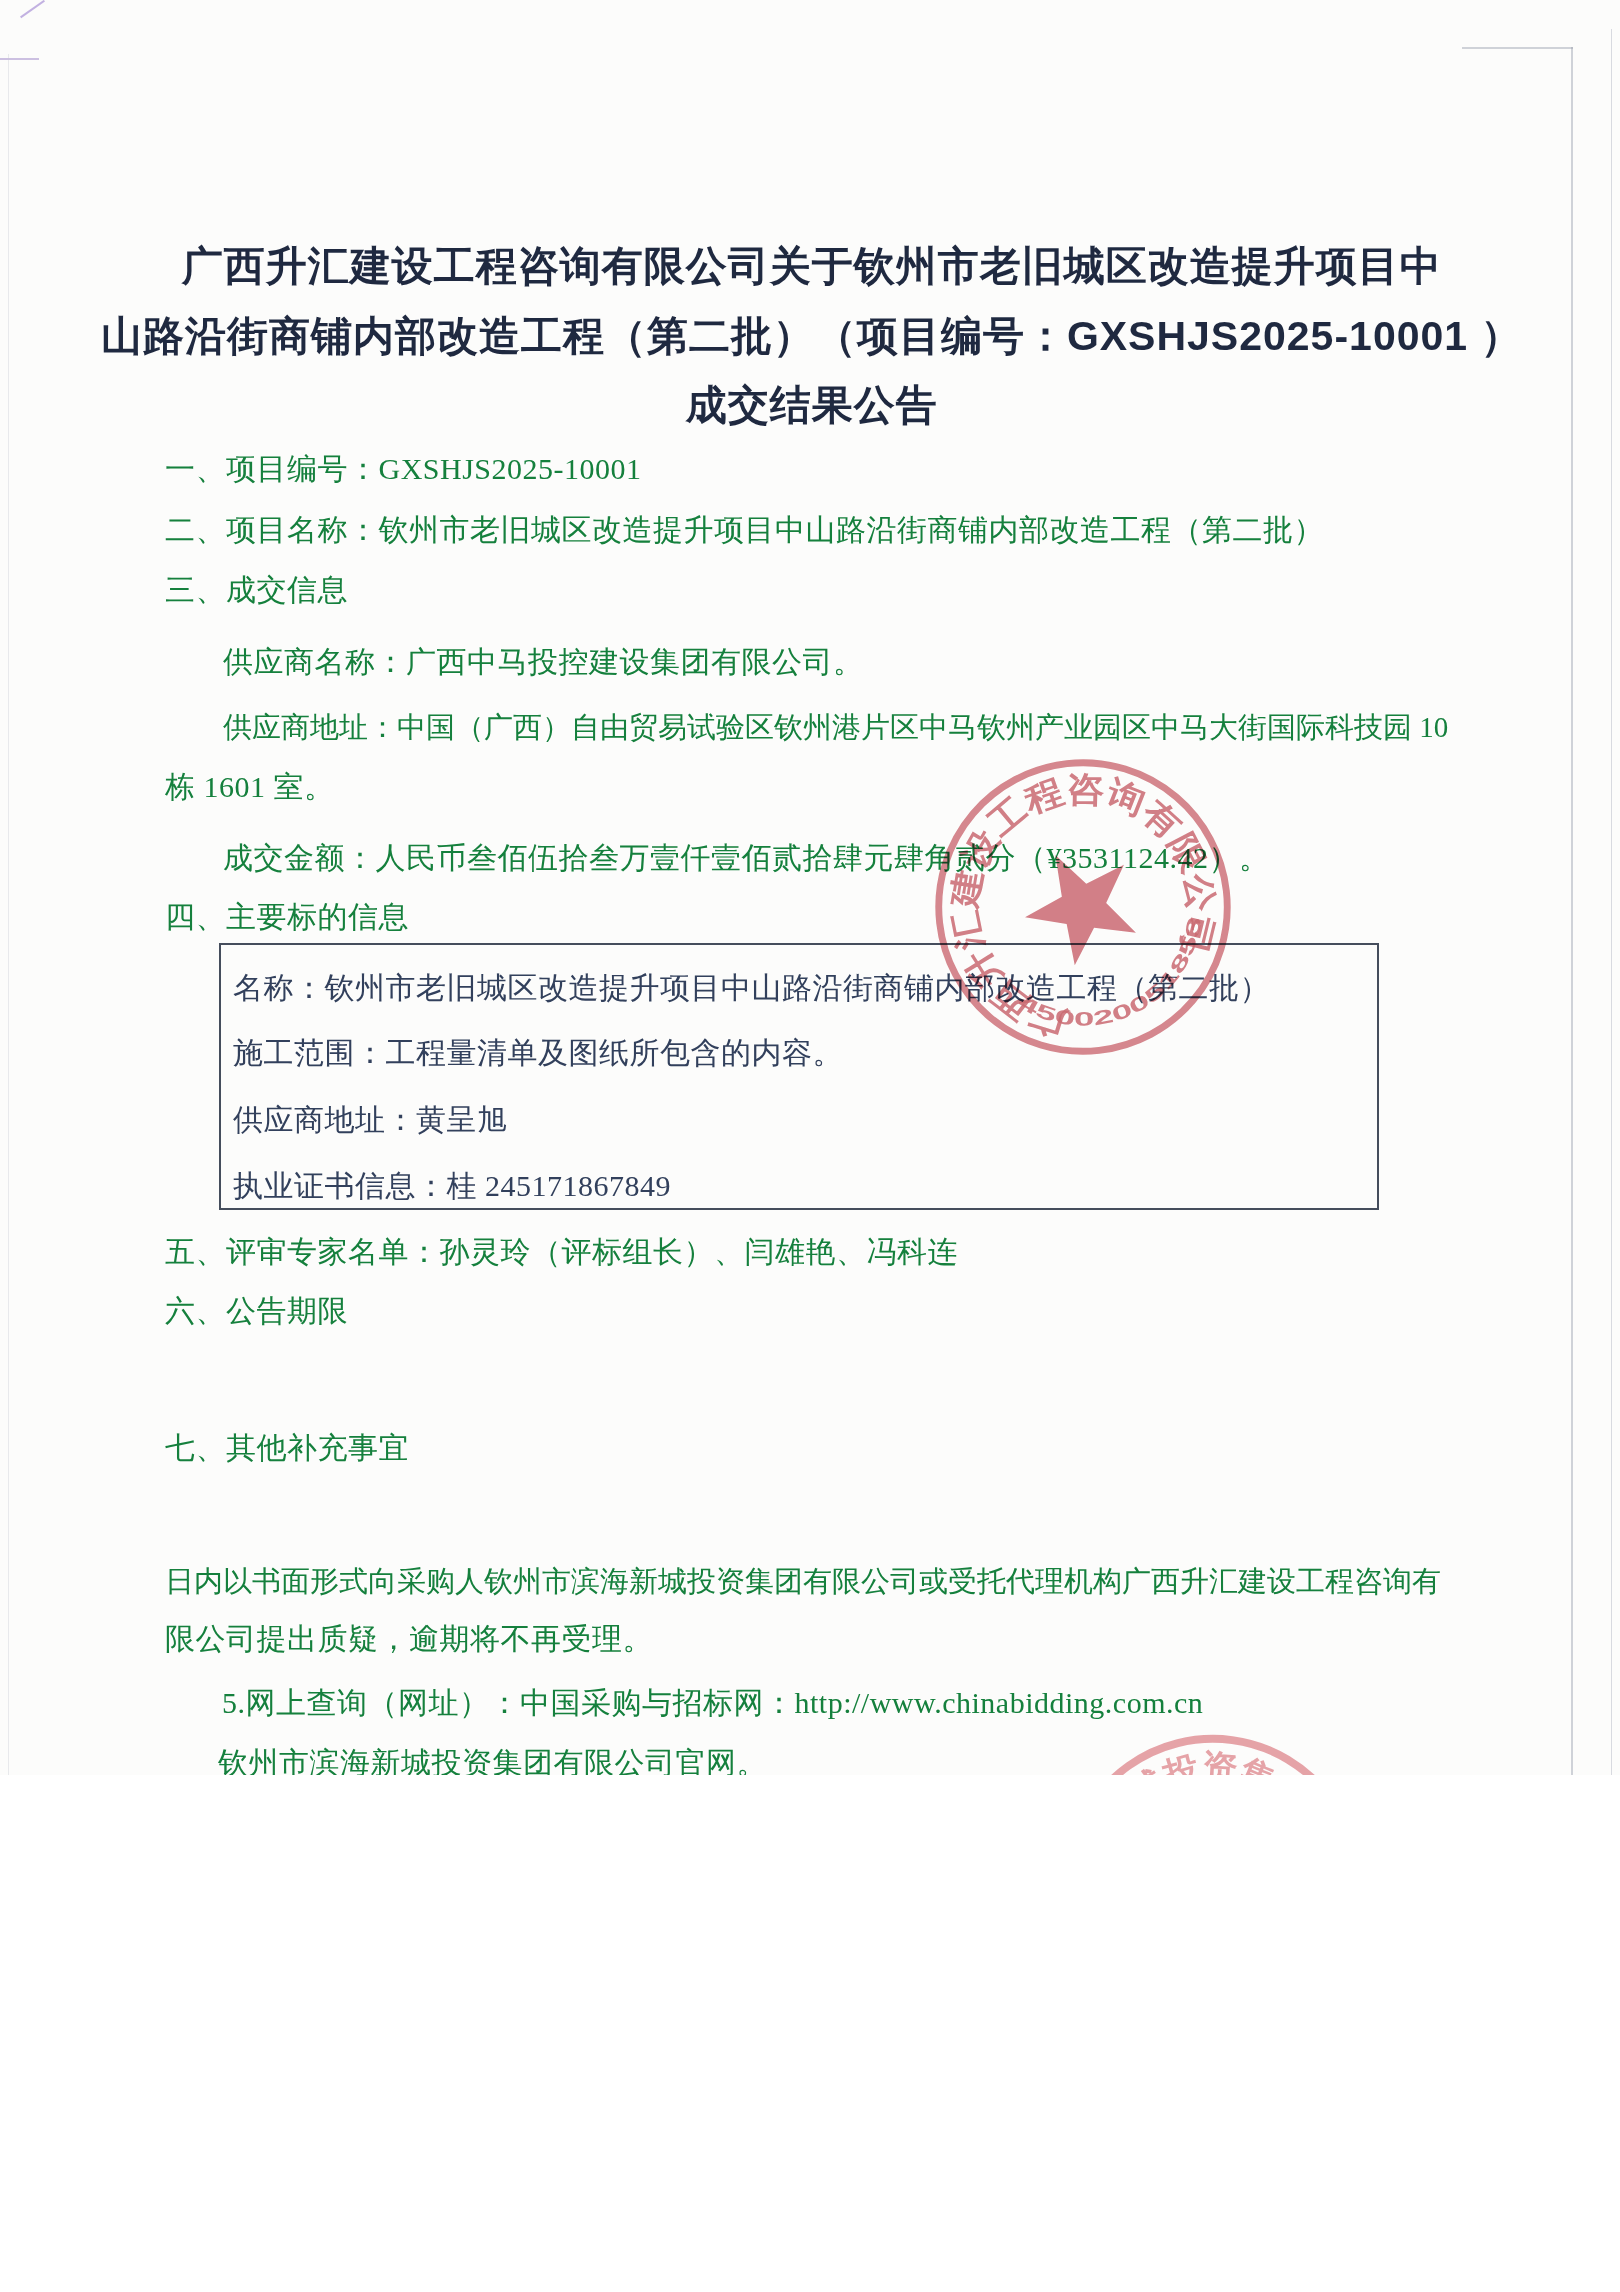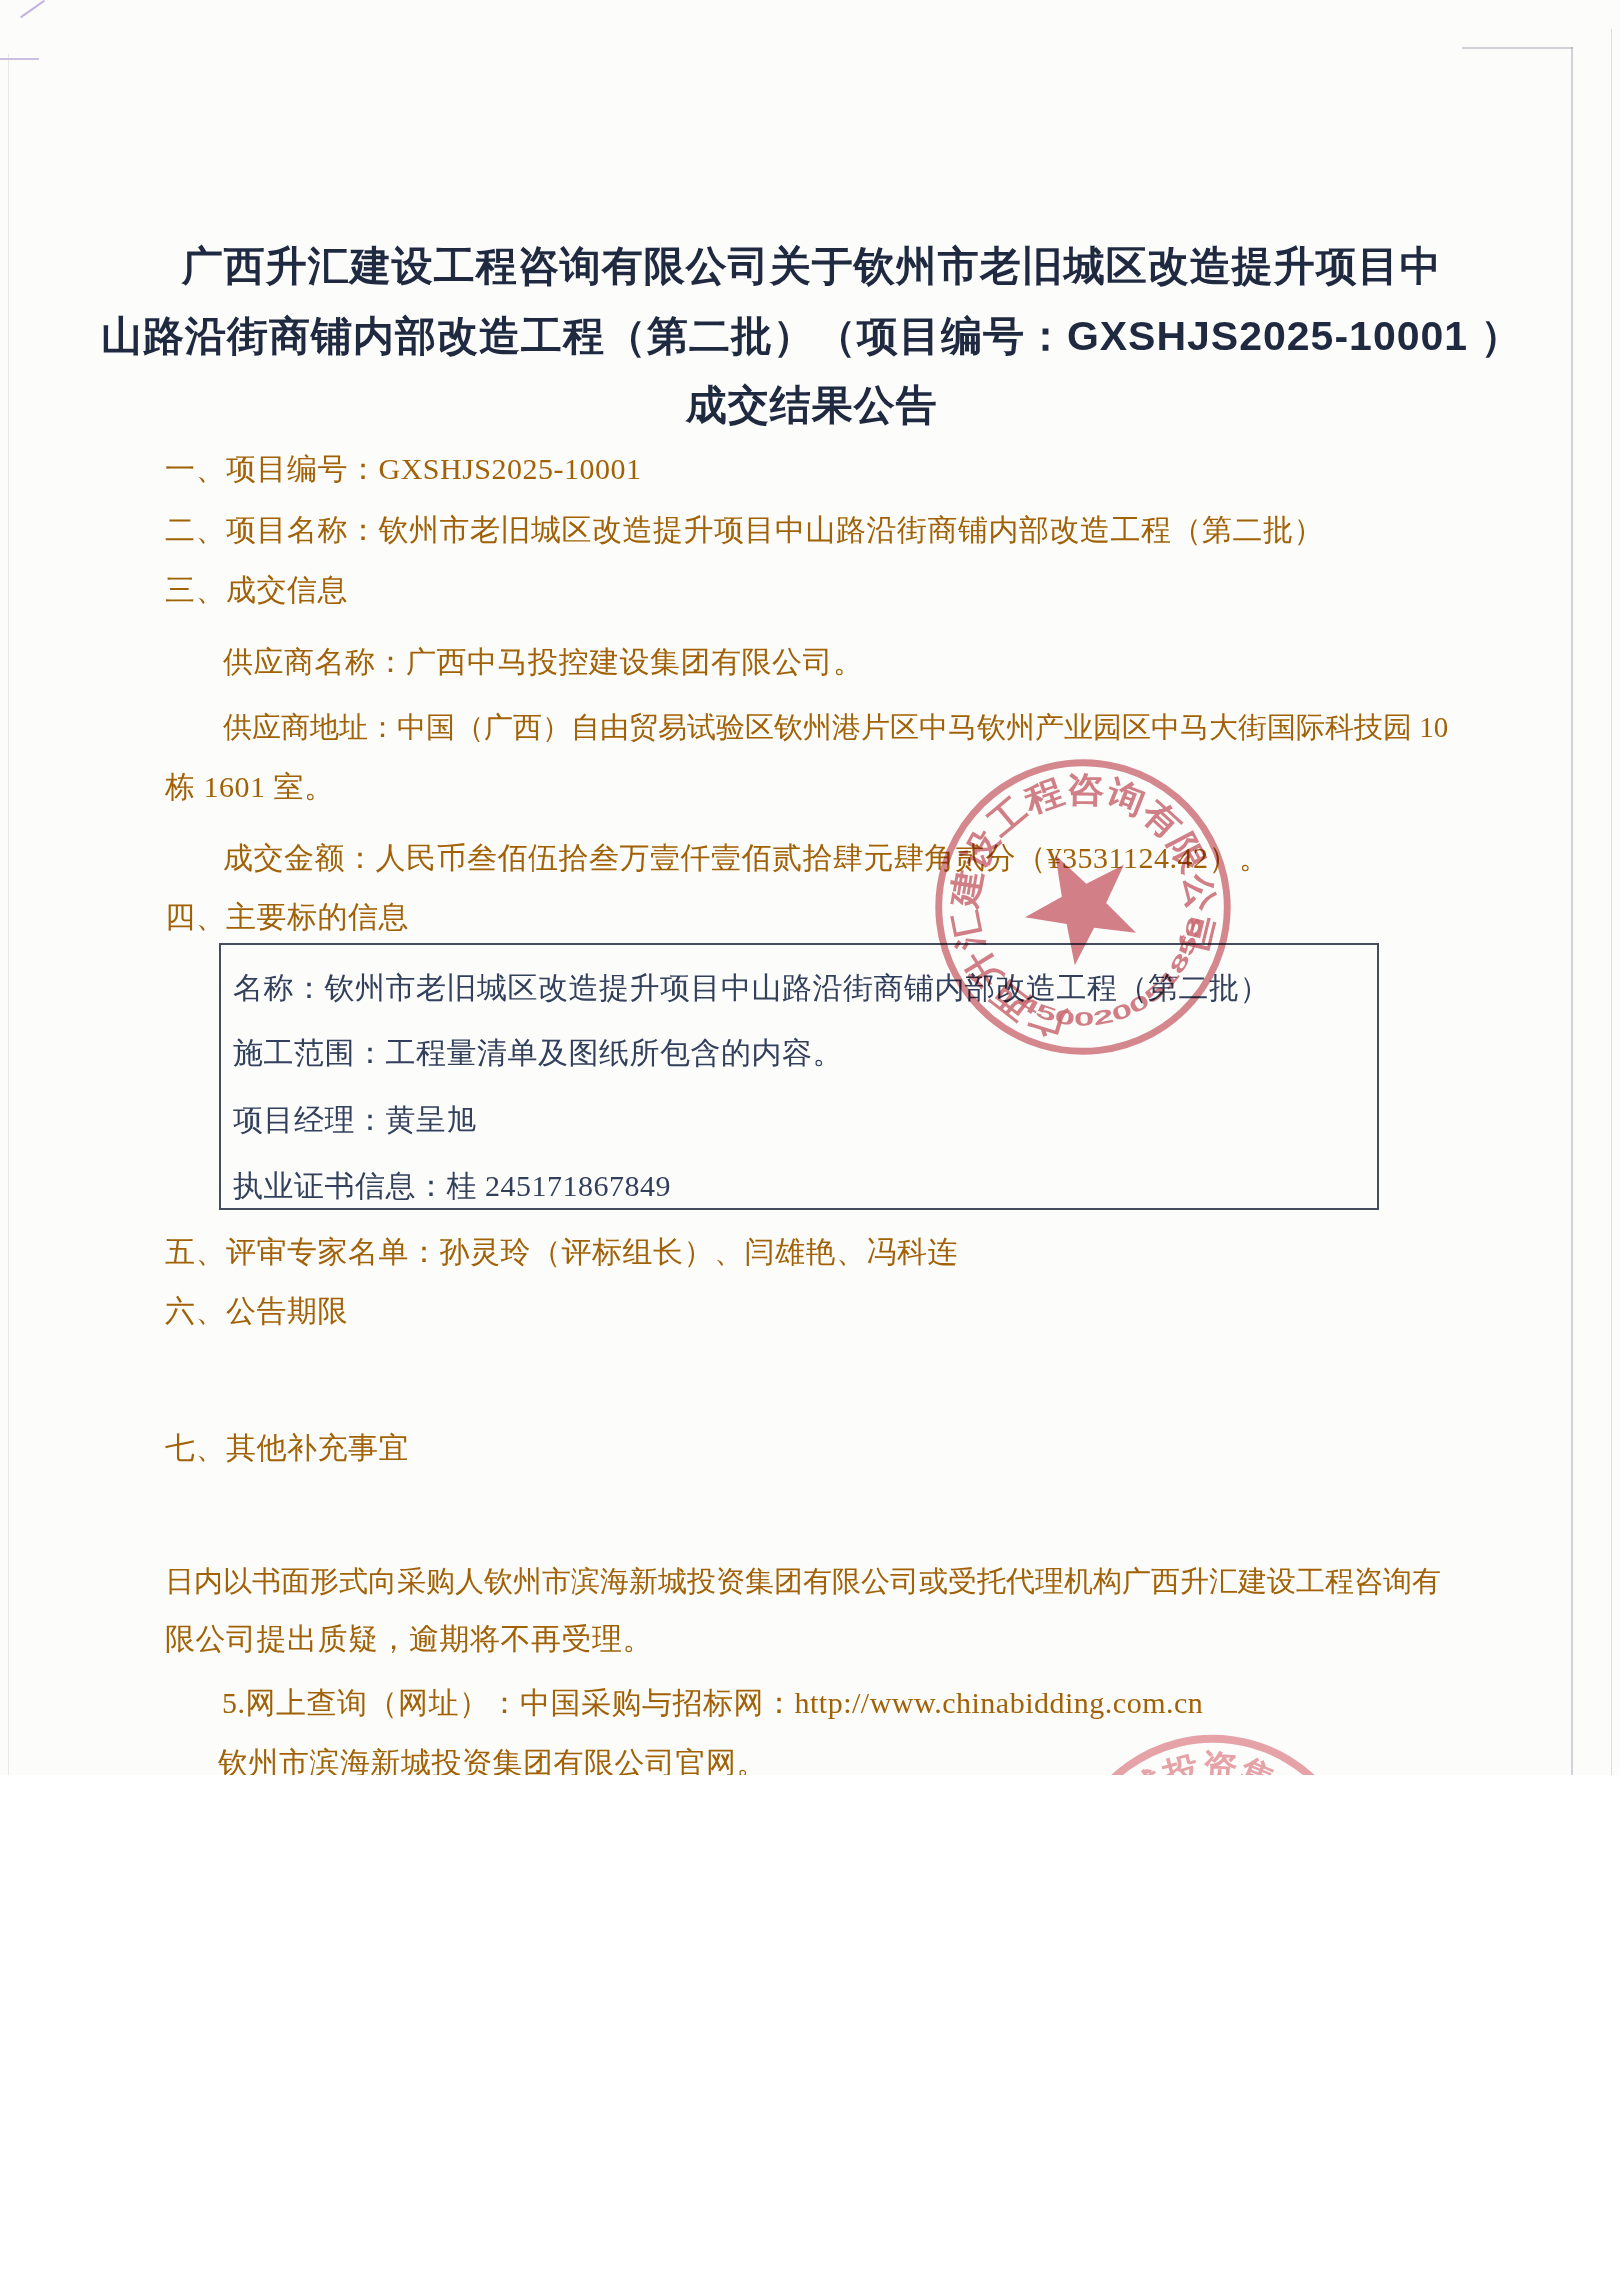--- a/index.html
+++ b/index.html
@@ -20,21 +20,21 @@
     color:#1f2940;letter-spacing:1px;
     white-space:nowrap;
   }
   .t1{top:239px;}
   .t2{top:309px;}
   .t3{top:378px;}
   
   .ln{
     position:absolute;
     font-size:30px;line-height:39px;
-    color:#a16207;letter-spacing:0.5px;
+    color:#15803d;letter-spacing:0.5px;
     white-space:nowrap;
   }
   .l0{left:165px;top:449px;}
   .l1{left:165px;top:510px;}
   .l2{left:165px;top:570px;}
   .l3{left:223px;top:642px;}
   .l4{left:223px;top:708px;font-size:29px;letter-spacing:0;}
   .l5{left:165px;top:767px;}
   .l6{left:223px;top:838px;}
   .l7{left:165px;top:897px;}
@@ -122,21 +122,21 @@
   <div class="ln l9">六、公告期限</div>
   <div class="ln l11">七、其他补充事宜</div>
   <div class="ln l14">限公司提出质疑，逾期将不再受理。</div>
   <div class="ln l13">日内以书面形式向采购人钦州市滨海新城投资集团有限公司或受托代理机构广西升汇建设工程咨询有</div>
   <div class="ln l15">5.网上查询（网址）：中国采购与招标网：http://www.chinabidding.com.cn</div>
   <div class="ln l16">钦州市滨海新城投资集团有限公司官网。</div>
 
   <div class="info-box"></div>
   <div class="box-row b0">名称：钦州市老旧城区改造提升项目中山路沿街商铺内部改造工程（第二批）</div>
   <div class="box-row b1">施工范围：工程量清单及图纸所包含的内容。</div>
-  <div class="box-row b2">项目经理：黄呈旭</div>
+  <div class="box-row b2">供应商地址：黄呈旭</div>
   <div class="box-row b3">执业证书信息：桂 245171867849</div>
 
   <svg class="seal seal1" viewBox="-160 -160 320 320">
     <circle cx="0" cy="0" r="147" fill="none" stroke="#c4505a" stroke-width="7" opacity="0.8"></circle>
     <polygon points="0,-60 14.1,-19.4 57.1,-18.5 22.8,7.4 35.3,48.5 0,24 -35.3,48.5 -22.8,7.4 -57.1,-18.5 -14.1,-19.4" fill="#c4505a" opacity="0.85"></polygon>
     <defs>
       <path id="s1name" d="M -61.9 88.5 A 108 108 0 1 1 61.9 88.5" fill="none"></path>
       <path id="s1num" d="M -106.8 56.8 A 121 121 0 0 0 106.8 56.8" fill="none"></path>
     </defs>
     <text font-size="35" fill="#c4505a" opacity="0.85">

